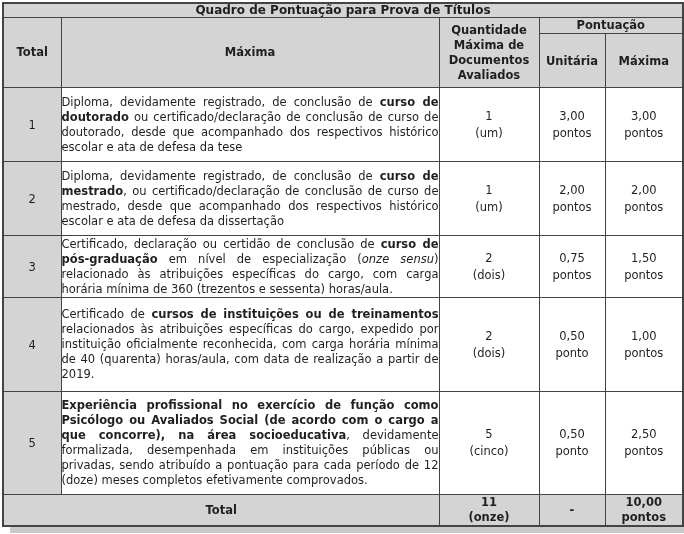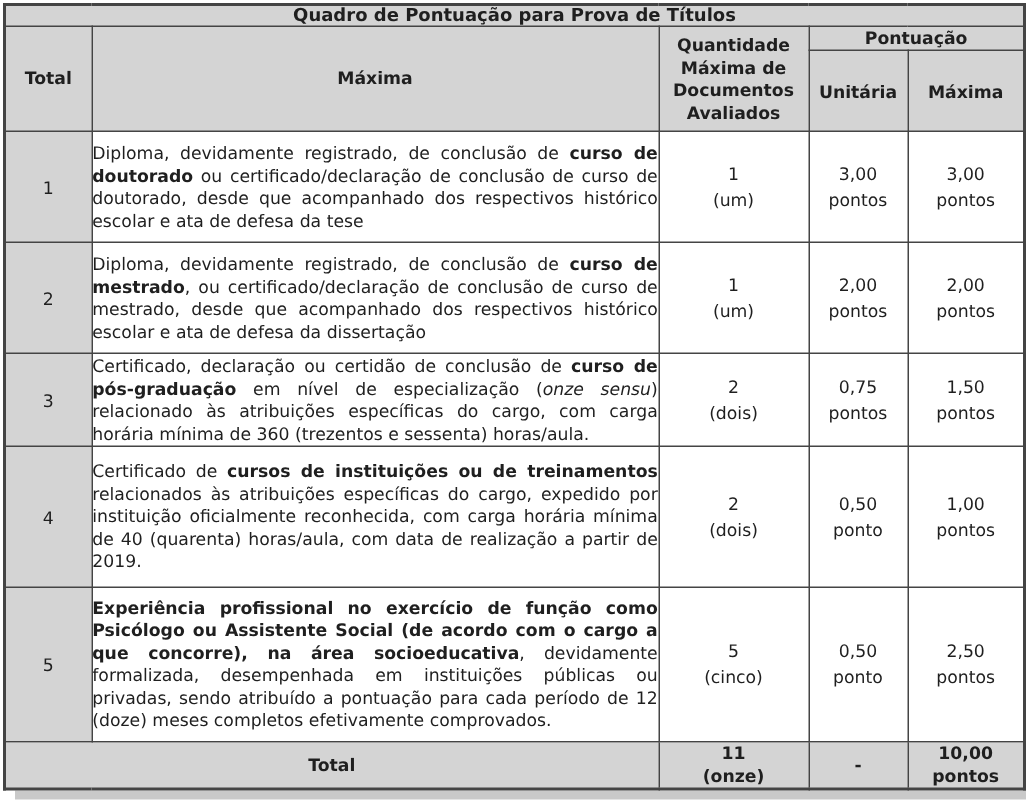--- a/index.html
+++ b/index.html
@@ -98,21 +98,21 @@
     </tr>
     <tr class="r4">
       <td class="gray center">4</td>
       <td class="titulo-cell">Certificado de <b>cursos de instituições ou de treinamentos</b> relacionados às atribuições específicas do cargo, expedido por instituição oficialmente reconhecida, com carga horária mínima de 40 (quarenta) horas/aula, com data de realização a partir de 2019.</td>
       <td class="center val-cell">2<br>(dois)</td>
       <td class="center val-cell">0,50<br>ponto</td>
       <td class="center val-cell">1,00<br>pontos</td>
     </tr>
     <tr class="r5">
       <td class="gray center">5</td>
-      <td class="titulo-cell"><b>Experiência profissional no exercício de função como Psicólogo ou Assistente Social (de acordo com o cargo a que concorre), na área socioeducativa</b>, devidamente formalizada, desempenhada em instituições públicas ou privadas, sendo atribuído a pontuação para cada período de 12 (doze) meses completos efetivamente comprovados.</td>
+      <td class="titulo-cell"><b>Experiência profissional no exercício de função como Psicólogo ou Avaliados Social (de acordo com o cargo a que concorre), na área socioeducativa</b>, devidamente formalizada, desempenhada em instituições públicas ou privadas, sendo atribuído a pontuação para cada período de 12 (doze) meses completos efetivamente comprovados.</td>
       <td class="center val-cell">5<br>(cinco)</td>
       <td class="center val-cell">0,50<br>ponto</td>
       <td class="center val-cell">2,50<br>pontos</td>
     </tr>
 
     <tr class="r-total">
       <td colspan="2" class="gray center bold">Total</td>
       <td class="gray center bold val-cell">11<br>(onze)</td>
       <td class="gray center bold val-cell">-</td>
       <td class="gray center bold val-cell">10,00<br>pontos</td>

